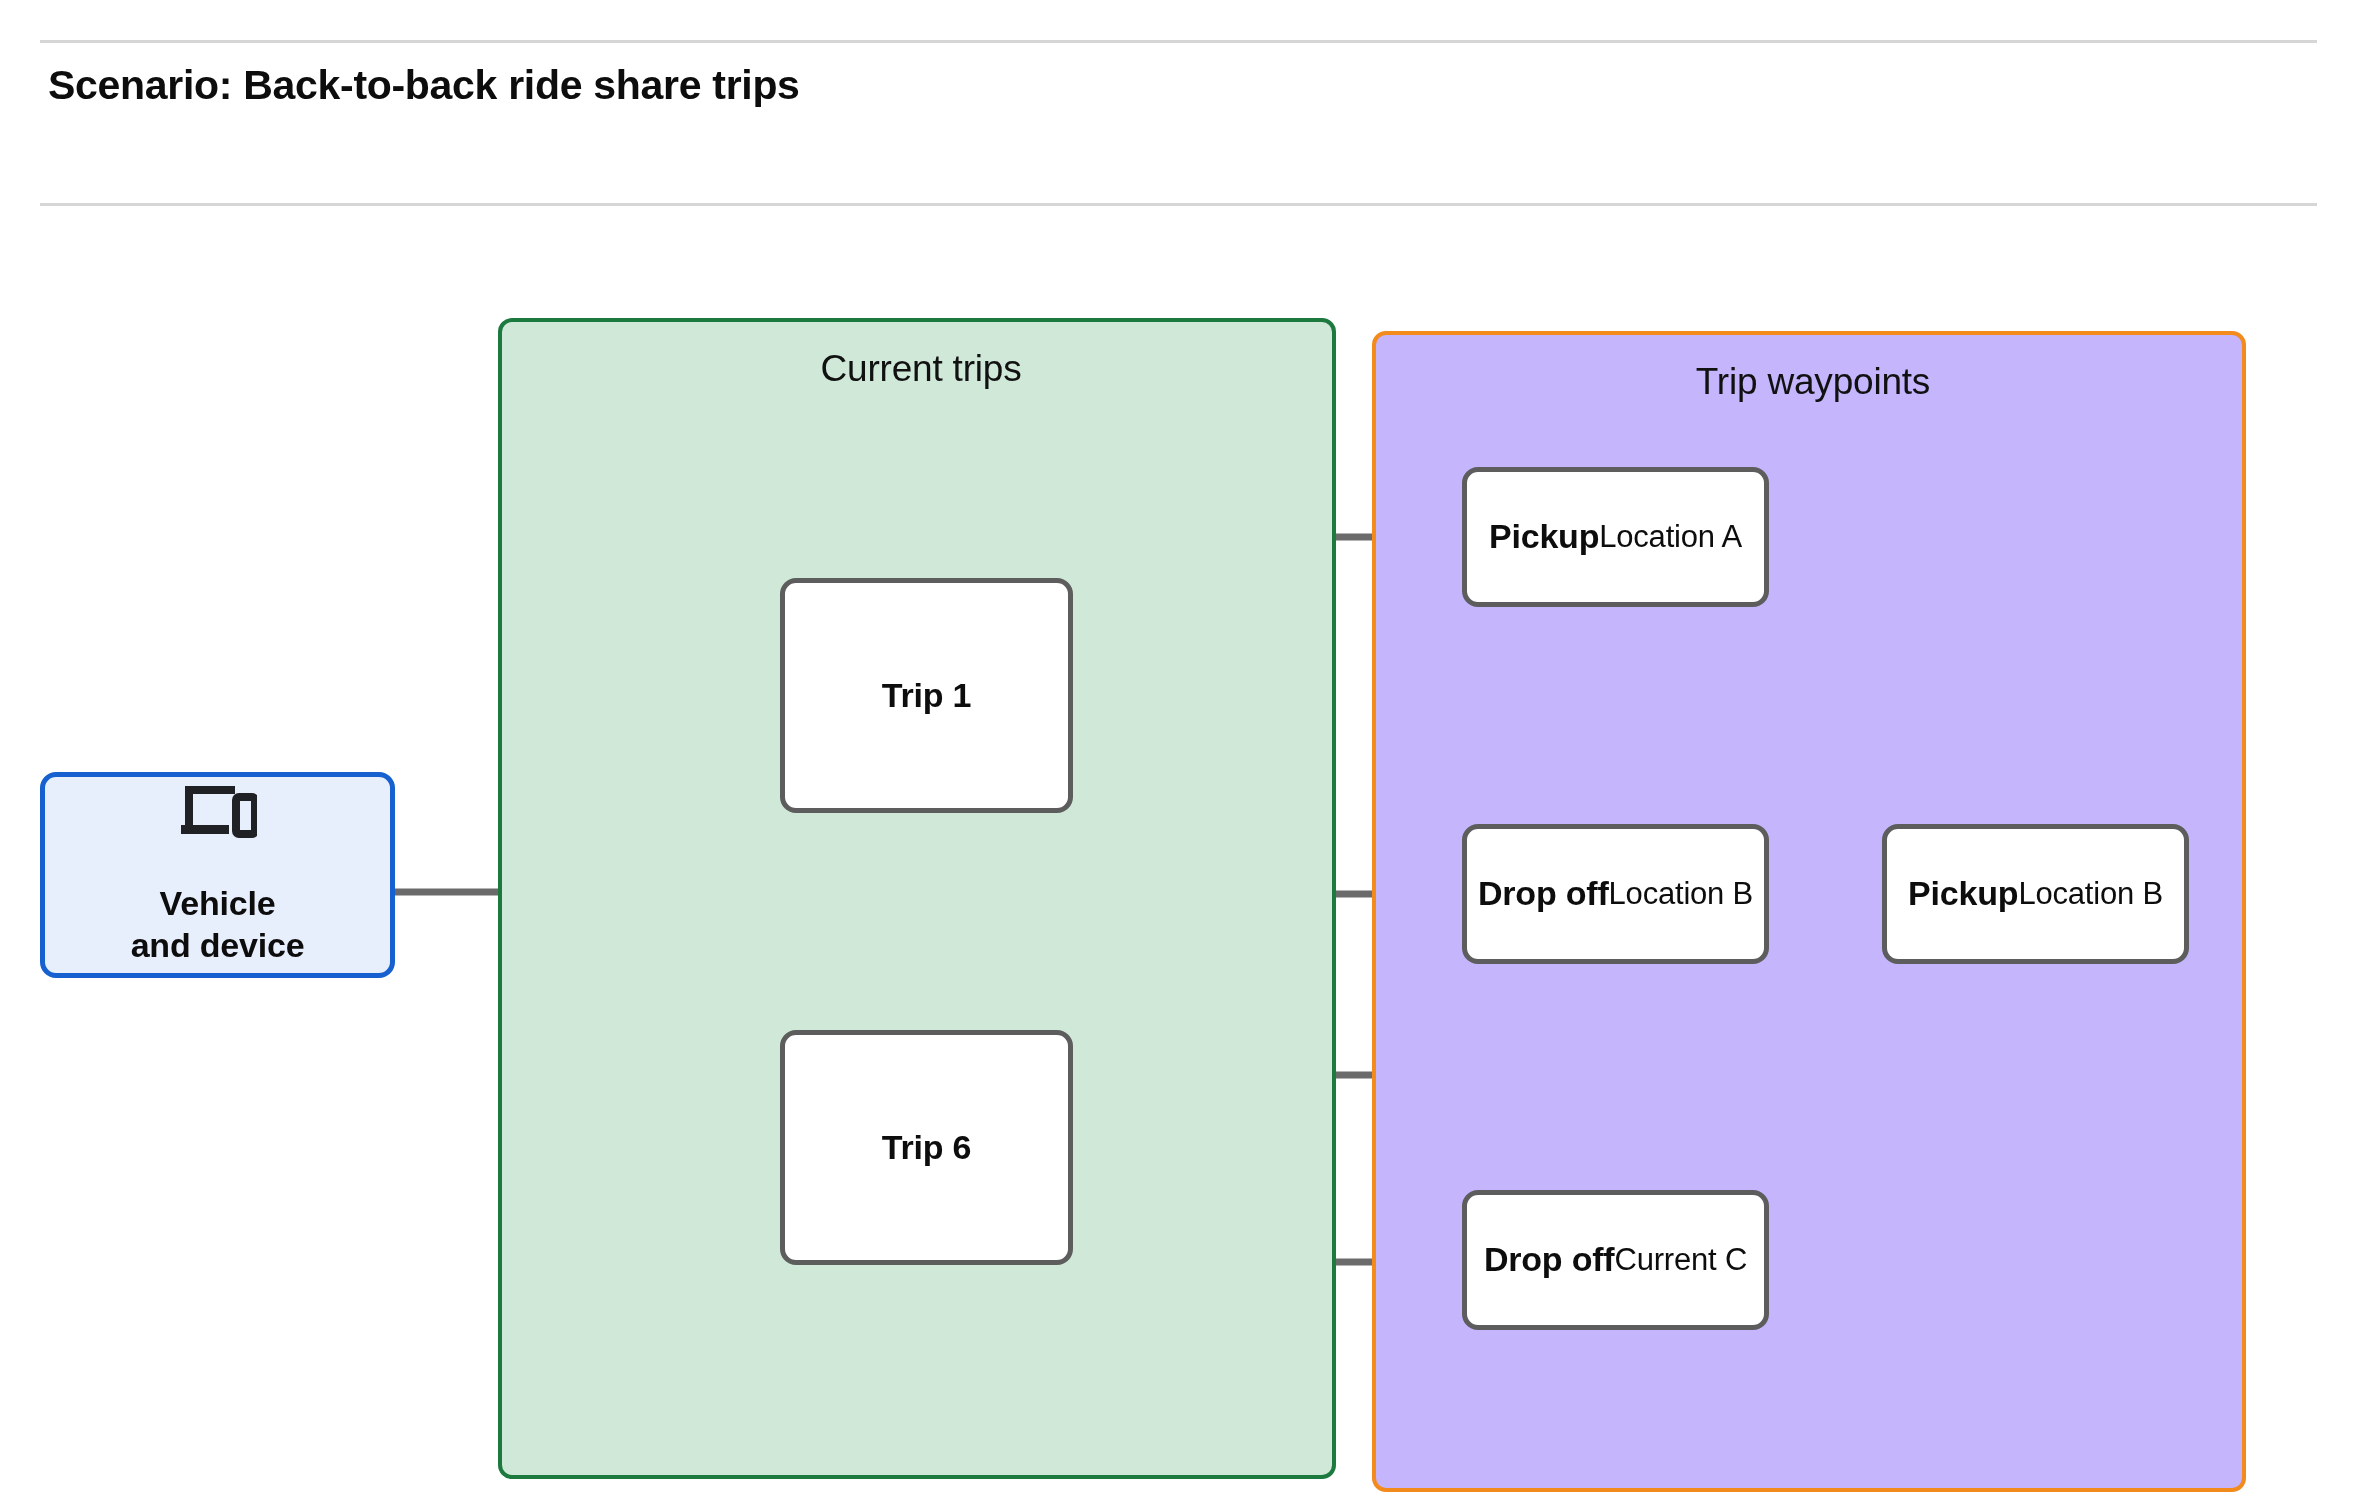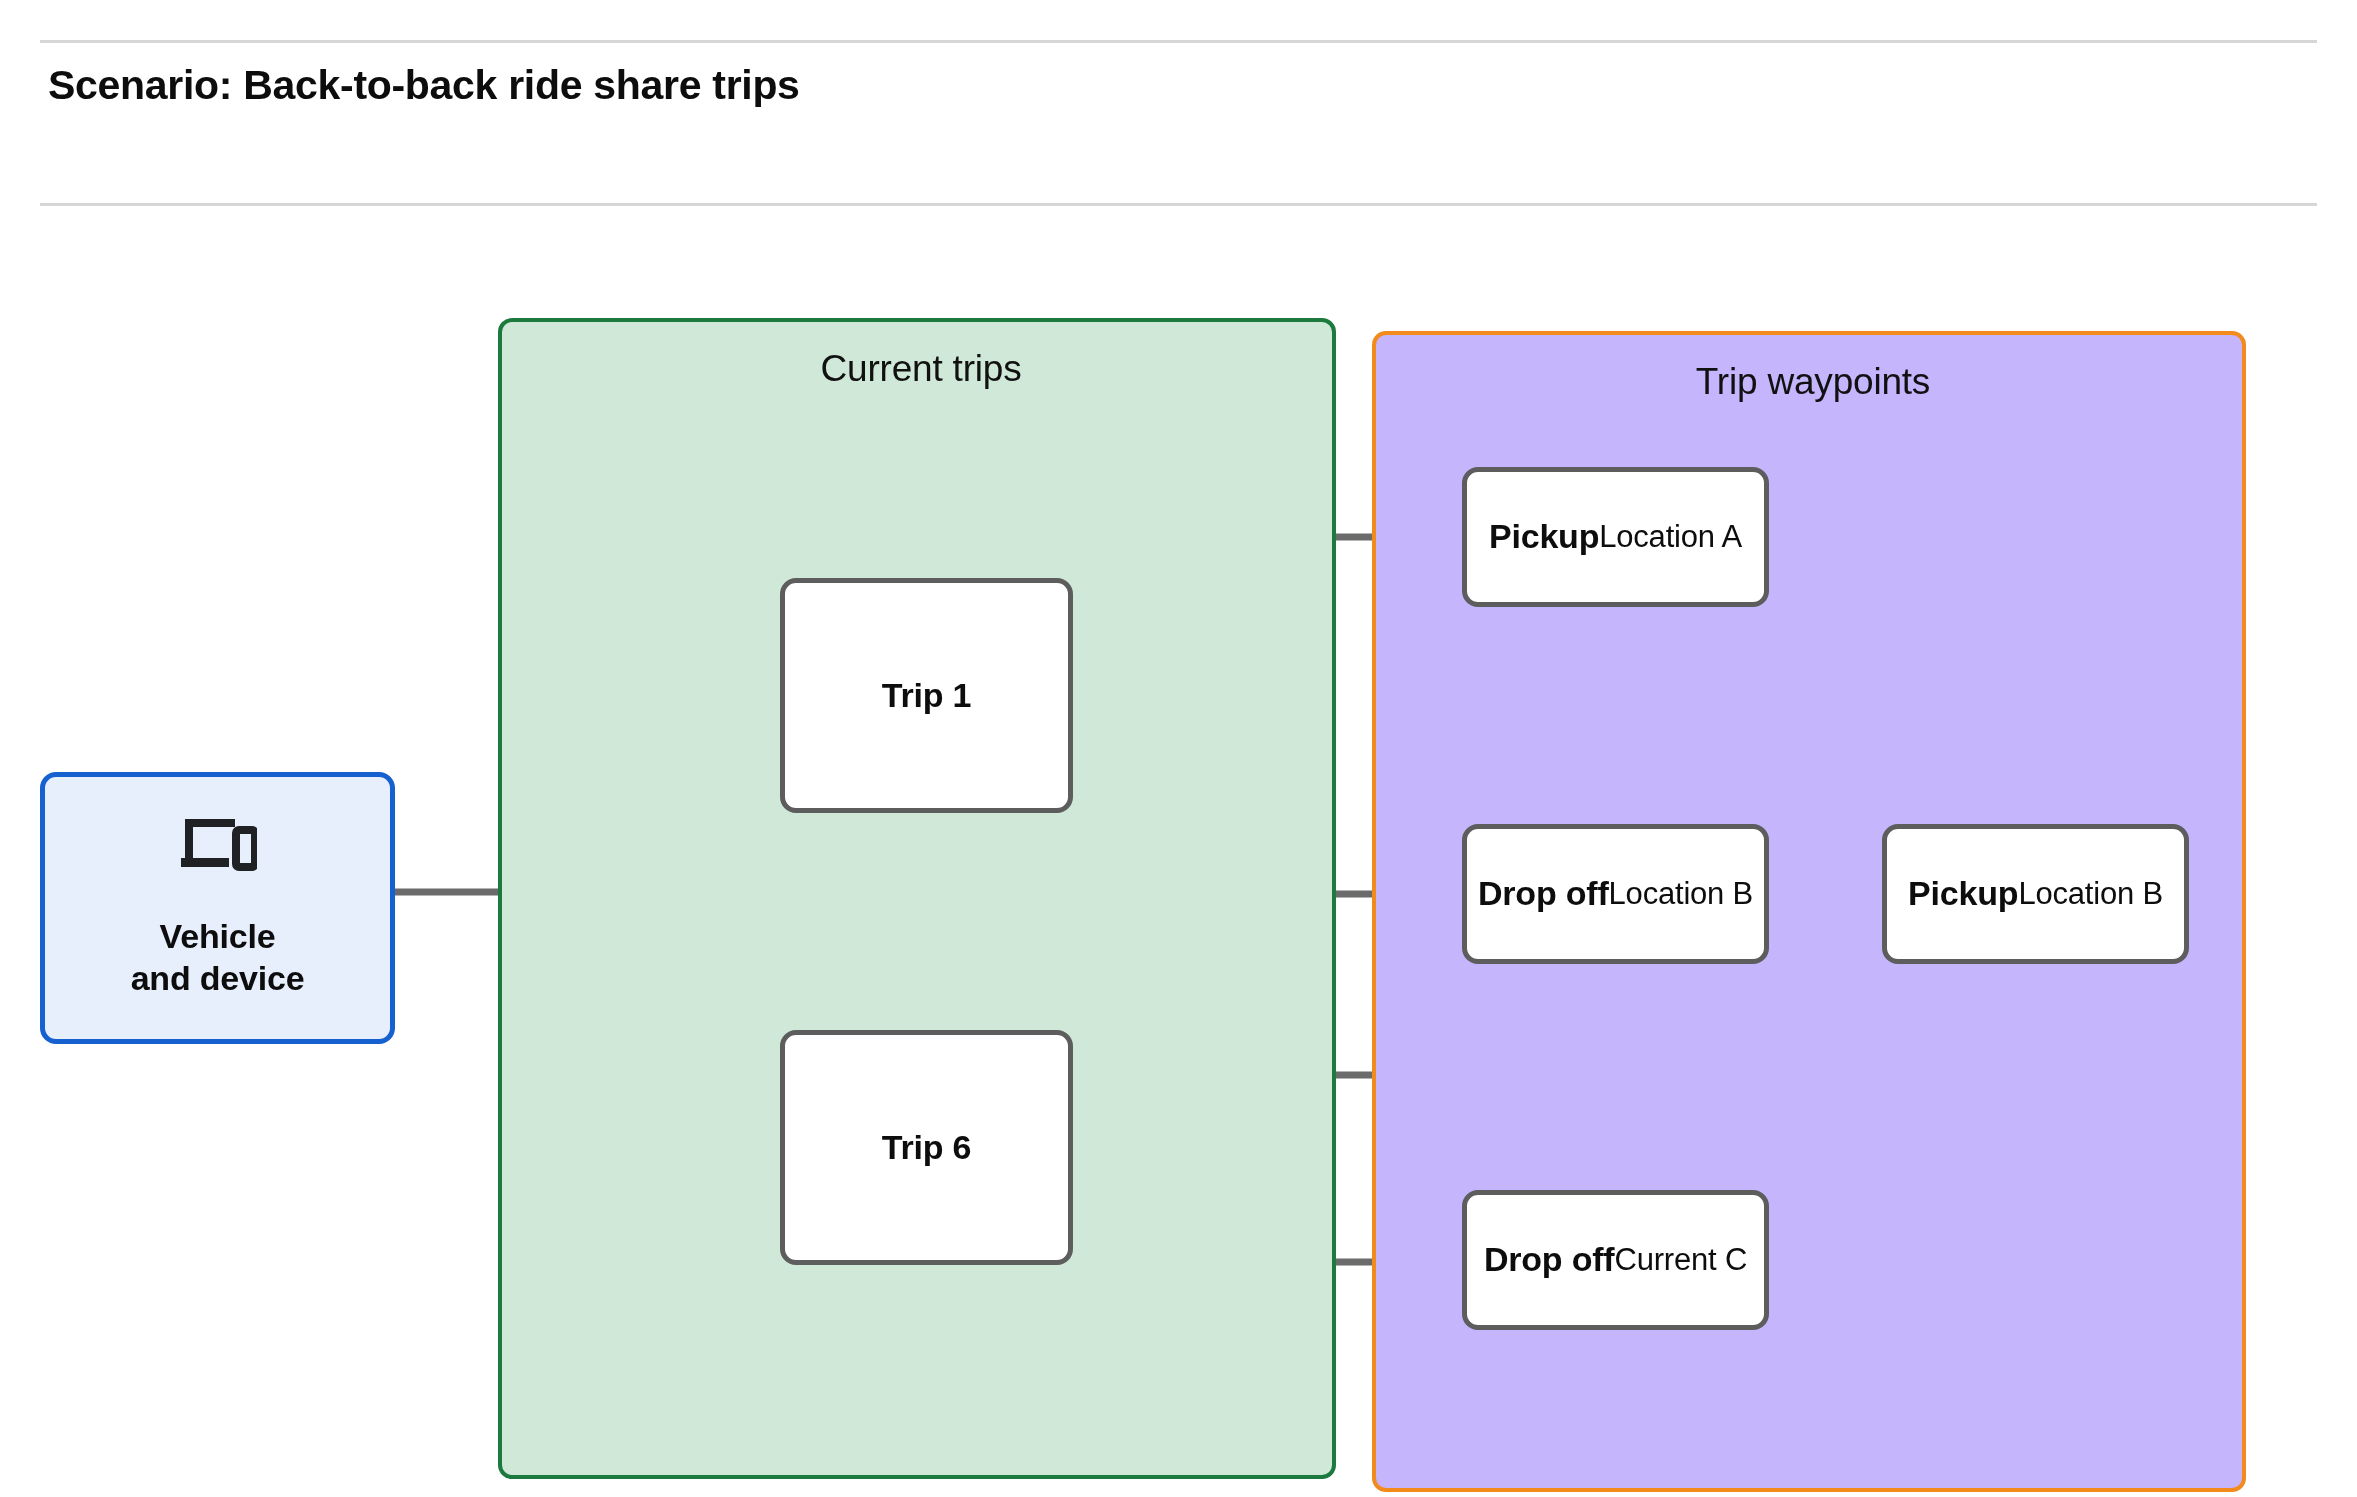--- a/index.html
+++ b/index.html
@@ -123,21 +123,21 @@
   
   #node-pickup-a   { left: 1462px; top: 467px;  width: 307px; height: 140px; }
   #node-dropoff-b  { left: 1462px; top: 824px;  width: 307px; height: 140px; }
   #node-pickup-b   { left: 1882px; top: 824px;  width: 307px; height: 140px; }
   #node-dropoff-c  { left: 1462px; top: 1190px; width: 307px; height: 140px; }
 
   
   #node-vehicle-device {
     position: absolute;
     left: 40px; top: 772px;
-    width: 355px; height: 272px;
+    width: 355px; height: 206px;
     background: #e8effc;
     border: 5px solid #1760cf;
     border-radius: 16px;
     display: flex;
     flex-direction: column;
     align-items: center;
     justify-content: center;
   }
   #vehicle-icon { margin-bottom: 34px; }
   #vehicle-device-label {

